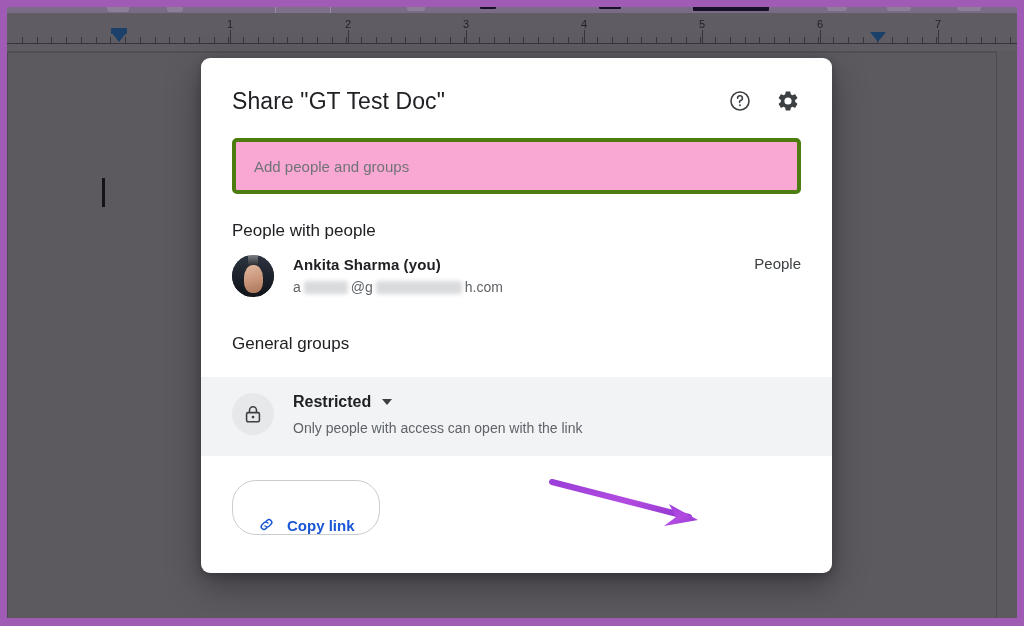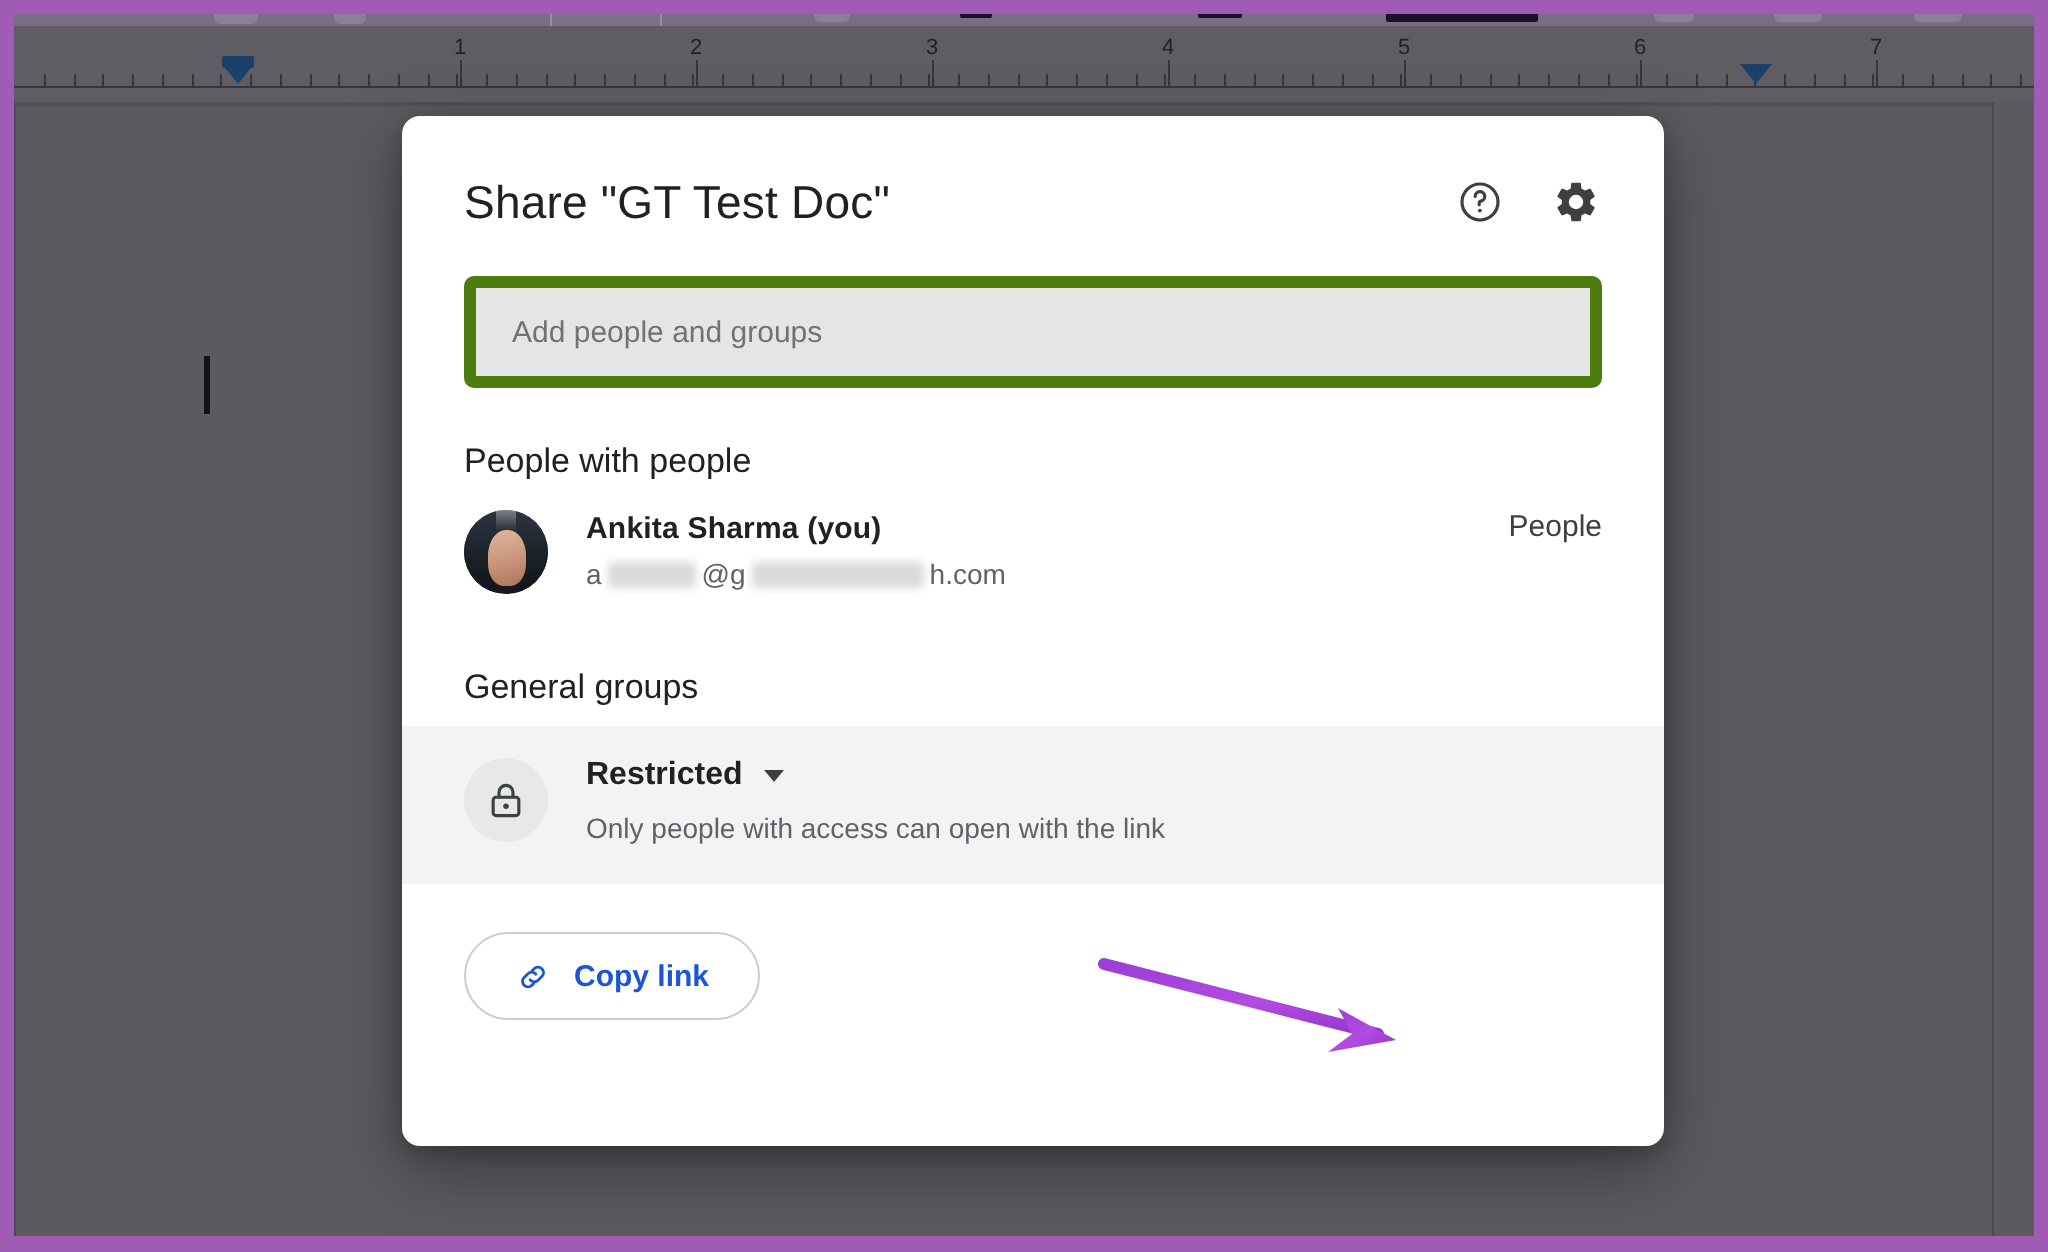--- a/index.html
+++ b/index.html
@@ -159,27 +159,27 @@
     color: #3c4043;
     cursor: pointer;
     border-radius: 50%;
   }
 
   
   .input-wrap { padding: 22px 31px 0 31px; }
   .add-people-input {
     width: 100%;
     height: 56px;
-    border: 6px solid #4d7c0f;
+    border: 4px solid #4d7c0f;
     border-radius: 5px;
     padding: 0 18px;
     font-size: 15px;
     color: #202124;
     font-family: "Liberation Sans", sans-serif;
-    background: #e5e5e5;
+    background: #f9a8d4;
     outline: none;
   }
   .add-people-input::placeholder { color: #6f7378; }
 
   
   .section-heading {
     padding: 26px 31px 0 31px;
     font-size: 17px;
     color: #202124;
     font-weight: 400;
@@ -250,21 +250,21 @@
     font-size: 15px;
     color: #3c4043;
     margin-left: 16px;
     white-space: nowrap;
   }
 
   
   .access-band {
     background: #f1f3f4;
     padding: 14px 31px 18px 31px;
-    margin-top: 8px;
+    margin-top: 22px;
     display: flex;
     align-items: flex-start;
   }
   .lock-circle {
     width: 42px; height: 42px;
     border-radius: 50%;
     background: #e6e8ea;
     flex: 0 0 42px;
     display: flex; align-items: center; justify-content: center;
     color: #3c4043;
@@ -298,23 +298,23 @@
 
   
   .dlg-footer {
     display: flex;
     align-items: center;
     justify-content: space-between;
     padding: 24px 31px 0 31px;
   }
   .copy-link-btn {
     display: flex;
-    align-items: center;
+    align-items: flex-end;
     gap: 11px;
-    height: 44px;
+    height: 55px;
     padding: 0 24px;
     border: 1px solid #c9ccd0;
     border-radius: 24px;
     background: #fff;
     color: #1a56d6;
     font-size: 15px;
     font-weight: bold;
     font-family: "Liberation Sans", sans-serif;
     cursor: pointer;
   }

